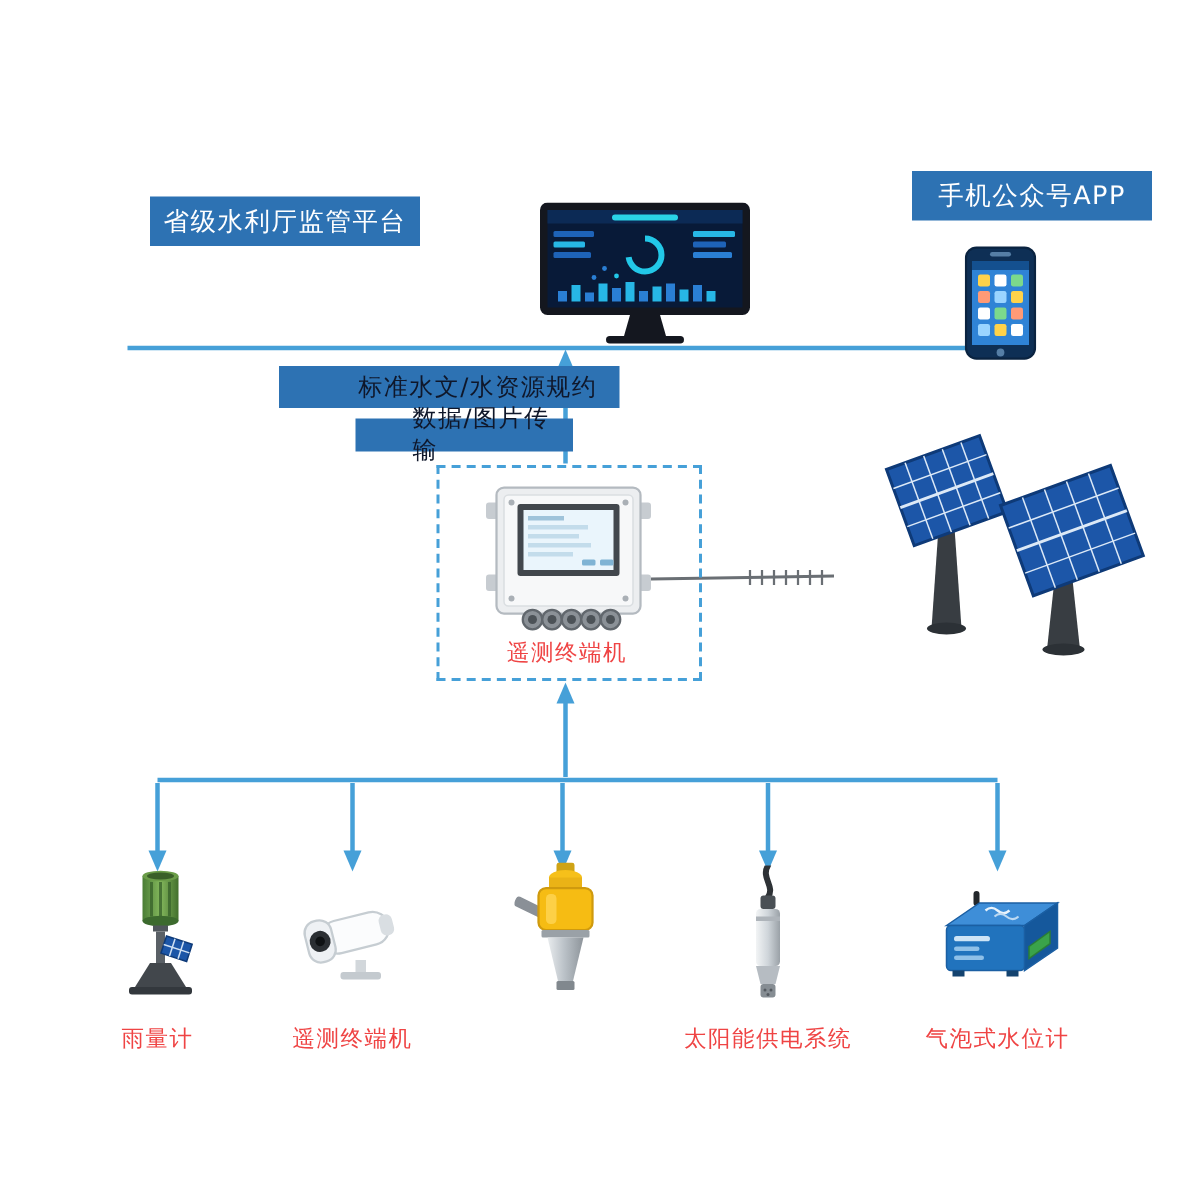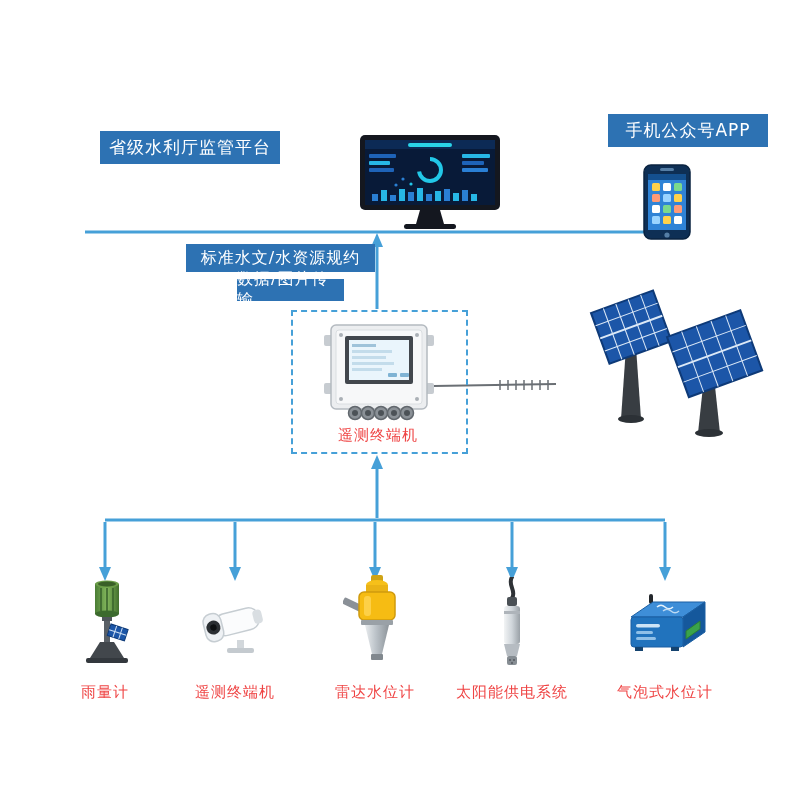--- a/index.html
+++ b/index.html
@@ -1,22 +1,22 @@
 <!DOCTYPE html>
 <html style="--blue: #2d72b3; --line: #46a0d8;"><head>
 <meta charset="utf-8">
 <style>
   html,body{margin:0;padding:0;background:#fff;}
   #canvas{position:relative;width:800px;height:800px;background:#fff;overflow:hidden;
     font-family:"DejaVu Sans","Liberation Sans",sans-serif;}
   .abs{position:absolute;}
   .plat{position:absolute;background:var(--blue,#2d72b3);color:#fff;display:flex;
     align-items:center;justify-content:center;font-size:17px;letter-spacing:1px;}
-  .tag{position:absolute;background:var(--blue,#2d72b3);color:#ffffff;display:flex;
-    align-items:center;justify-content:center;letter-spacing:1px;}
+  .tag{position:absolute;background:var(--blue,#2d72b3);color:#0f172a;display:flex;
+    align-items:center;justify-content:center;letter-spacing:1px;padding-left:38px;}
   .dashed-box{position:absolute;border:2px dashed var(--line,#46a0d8);}
   .cap{position:absolute;color:#ef4444;text-align:center;font-size:15px;letter-spacing:1px;}
   .ln{stroke:var(--line,#46a0d8);stroke-width:3;fill:none;}
   .ah{fill:var(--line,#46a0d8);stroke:none;}
   .ant{stroke:#6a6f74;stroke-width:2;fill:none;}
   .antT{stroke:#6a6f74;stroke-width:1.5;fill:none;}
   svg{display:block;}
 </style>
 </head>
 <body>
@@ -274,17 +274,16 @@
     <rect x="17" y="40" width="17" height="3" rx="1.5" fill="#8fc0e8"></rect>
     <rect x="17" y="46" width="20" height="3" rx="1.5" fill="#8fc0e8"></rect>
     <polygon points="67,40 81,30 81,38 67,48" fill="#3aa34a" stroke="#2a7d38"></polygon>
     <rect x="16" y="56" width="8" height="4" fill="#14436f"></rect>
     <rect x="52" y="56" width="8" height="4" fill="#14436f"></rect>
   </svg>
 
   <div class="cap" style="left:292px;top:426px;width:172px">遥测终端机</div>
   <div class="cap" style="left:45px;top:683px;width:120px">雨量计</div>
   <div class="cap" style="left:175px;top:683px;width:120px">遥测终端机</div>
-  <div class="cap" style="left:300px;top:683px;width:150px">雷达水位计</div>
   <div class="cap" style="left:427px;top:683px;width:170px">太阳能供电系统</div>
   <div class="cap" style="left:580px;top:683px;width:170px">气泡式水位计</div>
 
 </div>
 
 </body></html>

